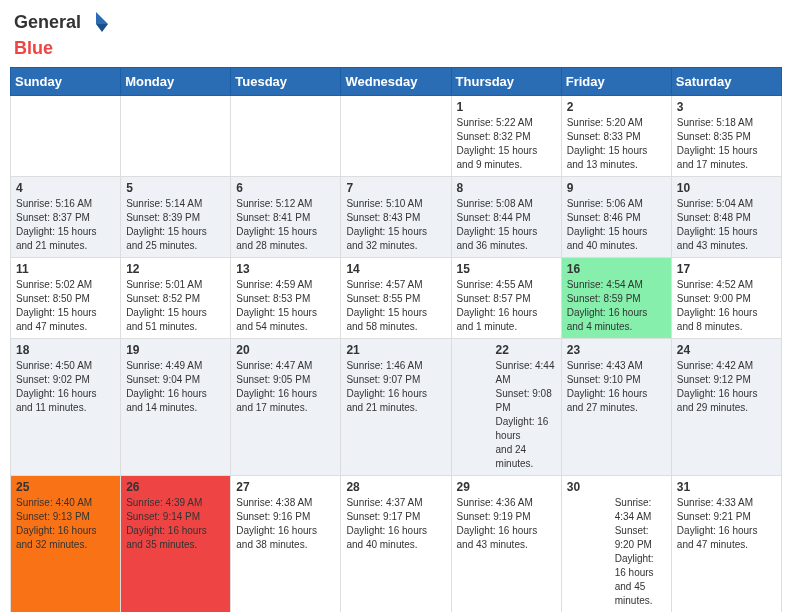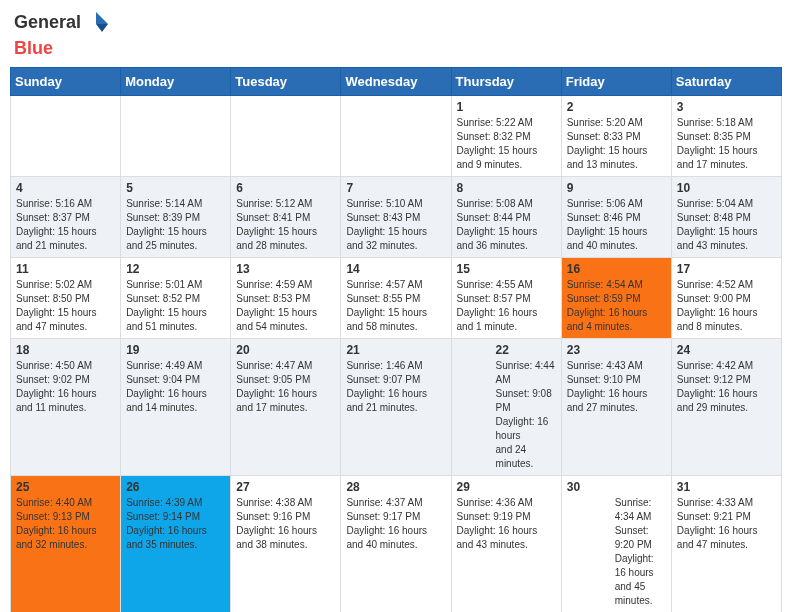--- a/index.html
+++ b/index.html
@@ -228,21 +228,21 @@
 Daylight: 15 hours
 and 58 minutes.</div>
         </td>
         <td style="background: rgb(255, 255, 255);">
           <span class="day-number">15</span>
           <div class="day-info" style="white-space: pre-line;">Sunrise: 4:55 AM
 Sunset: 8:57 PM
 Daylight: 16 hours
 and 1 minute.</div>
         </td>
-        <td style="background: #f97316;">
+        <td style="background: #86efac;">
           <span class="day-number">16</span>
           <div class="day-info" style="white-space: pre-line;">Sunrise: 4:54 AM
 Sunset: 8:59 PM
 Daylight: 16 hours
 and 4 minutes.</div>
         </td>
         <td style="background: rgb(255, 255, 255);">
           <span class="day-number">17</span>
           <div class="day-info" style="white-space: pre-line;">Sunrise: 4:52 AM
 Sunset: 9:00 PM
@@ -302,21 +302,21 @@
         </td>
       </tr>
       <tr class="row-odd">
         <td style="background: #f97316;">
           <span class="day-number">25</span>
           <div class="day-info" style="white-space: pre-line;">Sunrise: 4:40 AM
 Sunset: 9:13 PM
 Daylight: 16 hours
 and 32 minutes.</div>
         </td>
-        <td style="background: #0ea5e9; margin-left: 21px;">
+        <td style="background: #ef4444; margin-left: 21px;">
           <span class="day-number">26</span>
           <div class="day-info" style="white-space: pre-line;">Sunrise: 4:39 AM
 Sunset: 9:14 PM
 Daylight: 16 hours
 and 35 minutes.</div>
         </td>
         <td style="background: rgb(255, 255, 255);">
           <span class="day-number">27</span>
           <div class="day-info" style="white-space: pre-line;">Sunrise: 4:38 AM
 Sunset: 9:16 PM

